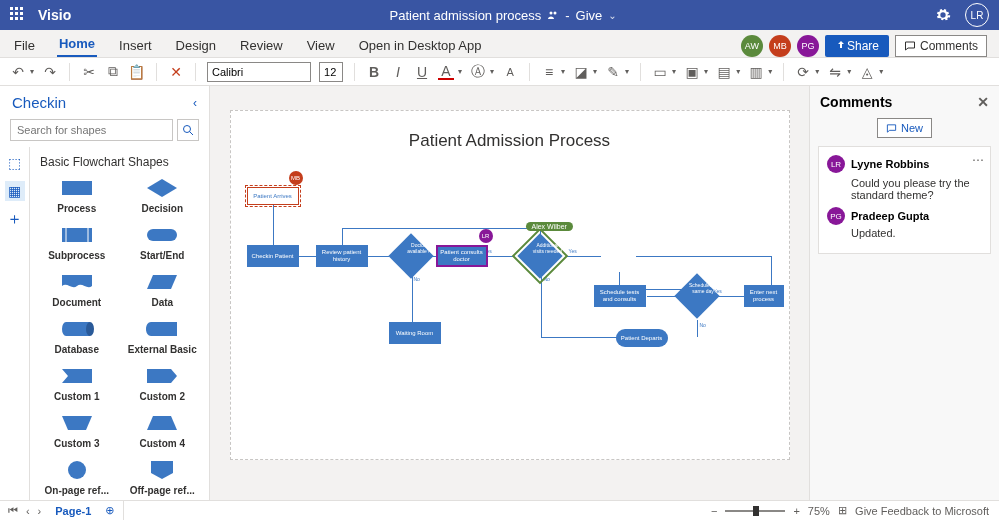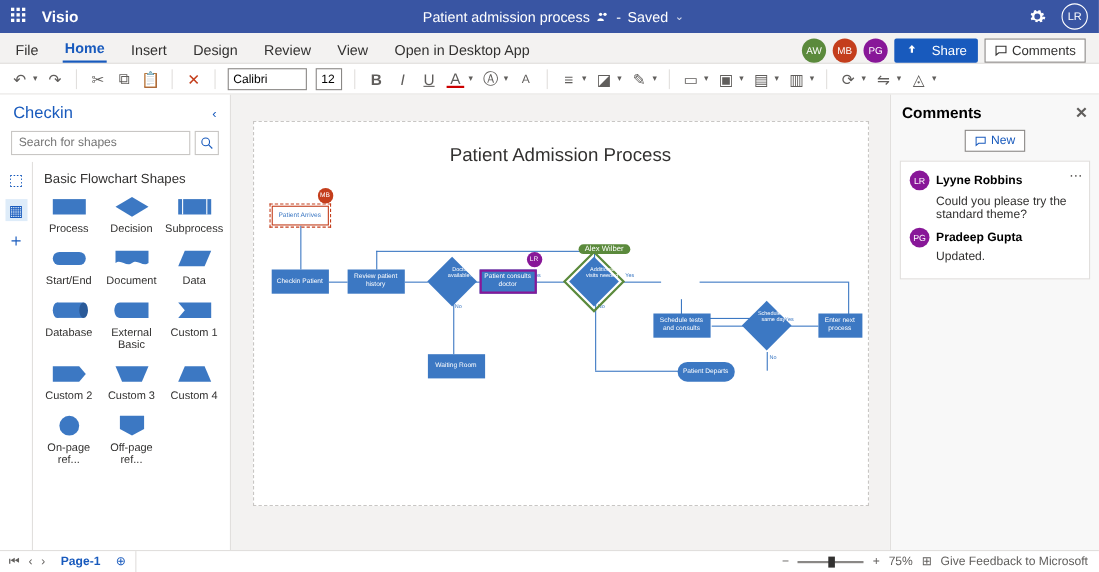--- a/index.html
+++ b/index.html
@@ -15,49 +15,49 @@
 .titlebar-right { display: flex; align-items: center; gap: 14px; }
 .gear { width:16px; height:16px; fill:#fff; cursor:pointer; }
 .avatar-circle { width: 24px; height: 24px; border-radius: 50%; border: 1px solid #fff; display: flex; align-items: center; justify-content: center; font-size: 10px; cursor:pointer; }
 
 
 .menubar { height: 28px; background:#f3f2f1; border-bottom:1px solid #e1dfdd; display:flex; align-items:flex-end; padding:0 12px; gap:20px; }
 .menu-item { font-size: 13px; color:#323130; cursor:pointer; padding:4px 2px; }
 .menu-item.active { color:#185abd; font-weight:600; border-bottom:2px solid #185abd; }
 .menubar-right { margin-left:auto; display:flex; align-items:center; gap:6px; }
 .presence { width:22px; height:22px; border-radius:50%; display:flex; align-items:center; justify-content:center; font-size:9px; color:#fff; cursor:pointer; }
-.share-btn { background:#185abd; color:#fff; border:none; padding:4px 10px; font-size:12px; border-radius:2px; cursor:pointer; display:flex; align-items:center; gap:12px; }
+.share-btn { background:#185abd; color:#fff; border:none; padding:4px 10px; font-size:12px; border-radius:2px; cursor:pointer; display:flex; align-items:center; gap:0; }
 .comments-btn { background:#fff; border:1px solid #8a8886; padding:3px 8px; font-size:12px; cursor:pointer; display:flex; align-items:center; gap:4px; color:#323130;}
 
 
 .toolbar { height:28px; border-bottom:1px solid #e1dfdd; display:flex; align-items:center; padding:0 10px; gap:8px; color:#605e5c; }
 .tb-icon { width:16px; height:16px; display:flex; align-items:center; justify-content:center; cursor:pointer; font-size:14px; }
 .tb-sep { width:1px; height:18px; background:#e1dfdd; margin:0 3px; }
 .font-box { border:1px solid #8a8886; height:20px; font-size:11px; padding:0 4px; background:#fff; }
-.font-name { width:72px; } .font-size { width:24px; }
+.font-name { width:104px; } .font-size { width:24px; }
 .tb-dd { font-size:8px; margin-left:-4px; color:#605e5c; }
 
 
 .main { display:flex; height:calc(520px - 30px - 28px - 28px - 20px); }
 .shapes-panel { width:210px; border-right:1px solid #e1dfdd; display:flex; flex-direction:column; background:#fff; }
 .shapes-header { display:flex; align-items:center; justify-content:space-between; padding:8px 12px; color:#185abd; font-size:15px; }
 .shapes-collapse { cursor:pointer; color:#185abd; font-size:12px; }
 .search-row { display:flex; padding:0 10px 6px; gap:4px; }
 .search-input { flex:1; border:1px solid #c8c6c4; height:22px; padding:0 6px; font-size:11px; }
 .search-btn { width:22px; height:22px; border:1px solid #c8c6c4; background:#fff; cursor:pointer; display:flex; align-items:center; justify-content:center; color:#185abd; }
 
 .shapes-body { display:flex; flex:1; overflow:hidden; }
 .shapes-rail { width:30px; border-right:1px solid #e1dfdd; display:flex; flex-direction:column; align-items:center; padding-top:6px; gap:8px; }
 .rail-icon { width:20px; height:20px; display:flex; align-items:center; justify-content:center; cursor:pointer; color:#185abd; font-size:14px; }
 .rail-icon.active { background:#deecf9; }
 .rail-add { color:#185abd; font-size:16px; }
 
 .shapes-grid-wrap { flex:1; padding:8px 6px; overflow-y:auto; }
 .shapes-title { font-size:12px; color:#323130; margin-bottom:8px; padding-left:4px; }
-.shapes-grid { display:grid; grid-template-columns:repeat(3,1fr); gap:10px 4px; }
+.shapes-grid { display:grid; grid-template-columns:repeat(2,1fr); gap:10px 4px;font-weight:bold; }
 .shape-cell { display:flex; flex-direction:column; align-items:center; gap:4px; cursor:pointer; }
 .shape-label { font-size:10px; color:#323130; text-align:center; }
 .shape-svg { width:34px; height:22px; }
 
 
 .canvas-wrap { flex:1; background:#f3f2f1; overflow:auto; padding:16px; position:relative; }
 .canvas { width:560px; height:350px; margin: 8px auto 0; background:#fff; border:1px dashed #c8c6c4; position:relative; }
 .diagram-title { text-align:center; font-size:17px; color:#323130; padding-top:20px; font-weight:400; }
 .node { position:absolute; background:#3c78c3; color:#fff; font-size:6px; display:flex; align-items:center; justify-content:center; text-align:center; padding:2px; line-height:1.1; }
 .node.rect { width:52px; height:22px; }
@@ -112,21 +112,21 @@
     </div>
   <div class="app-name">Visio</div>
   <div class="doc-title">
     <span>Patient admission process</span>
     <svg width="12" height="12" viewBox="0 0 24 24" fill="#fff">
         <circle cx="8" cy="8" r="3"></circle>
         <circle cx="16" cy="8" r="3"></circle>
         <path d="M2 20c0-3 3-5 6-5s6 2 6 5"></path>
       </svg>
     <span>- </span>
-      <span>Saved</span>
+      <span>Give</span>
     <span class="chev">⌄</span>
   </div>
   <div class="titlebar-right">
     <svg class="gear" viewBox="0 0 24 24">
         <path d="M12 8a4 4 0 100 8 4 4 0 000-8zm9 4l2 1-1 3-2-.5a8 8 0 01-1.5 1.5l.5 2-3 1-1-2h-2l-1 2-3-1 .5-2A8 8 0 016 16.5L4 17l-1-3 2-1v-2L3 10l1-3 2 .5A8 8 0 017.5 6L7 4l3-1 1 2h2l1-2 3 1-.5 2A8 8 0 0118 7.5l2-.5 1 3-2 1v2z"></path>
       </svg>
     <div class="avatar-circle">LR</div>
   </div>
 </div>
 

